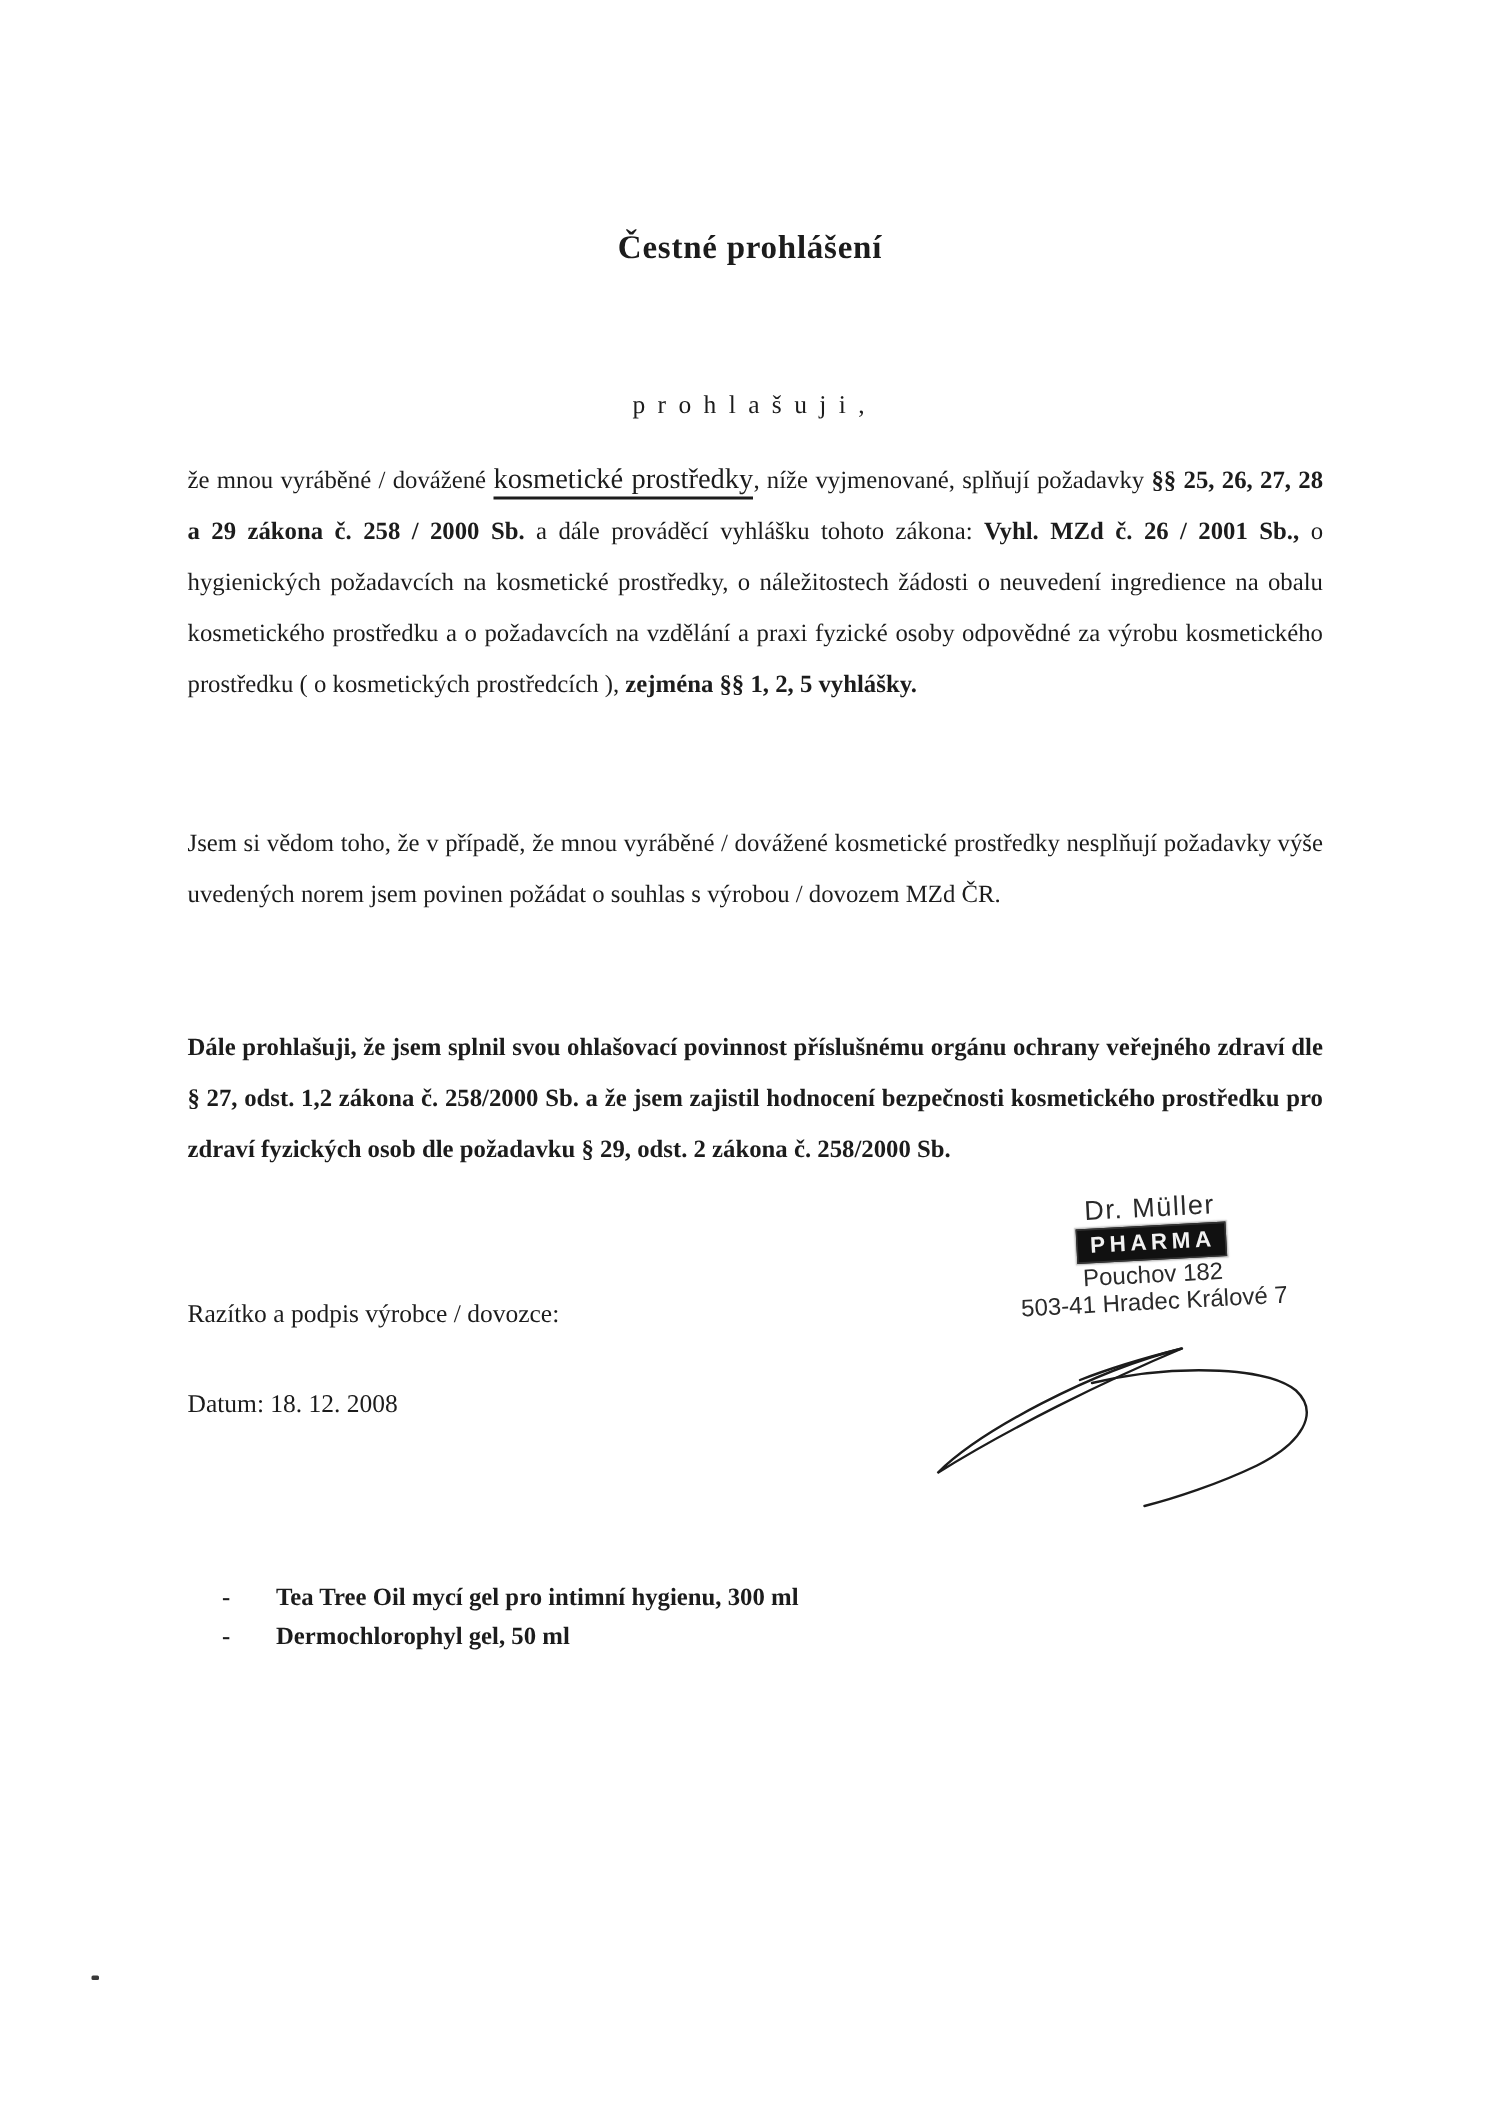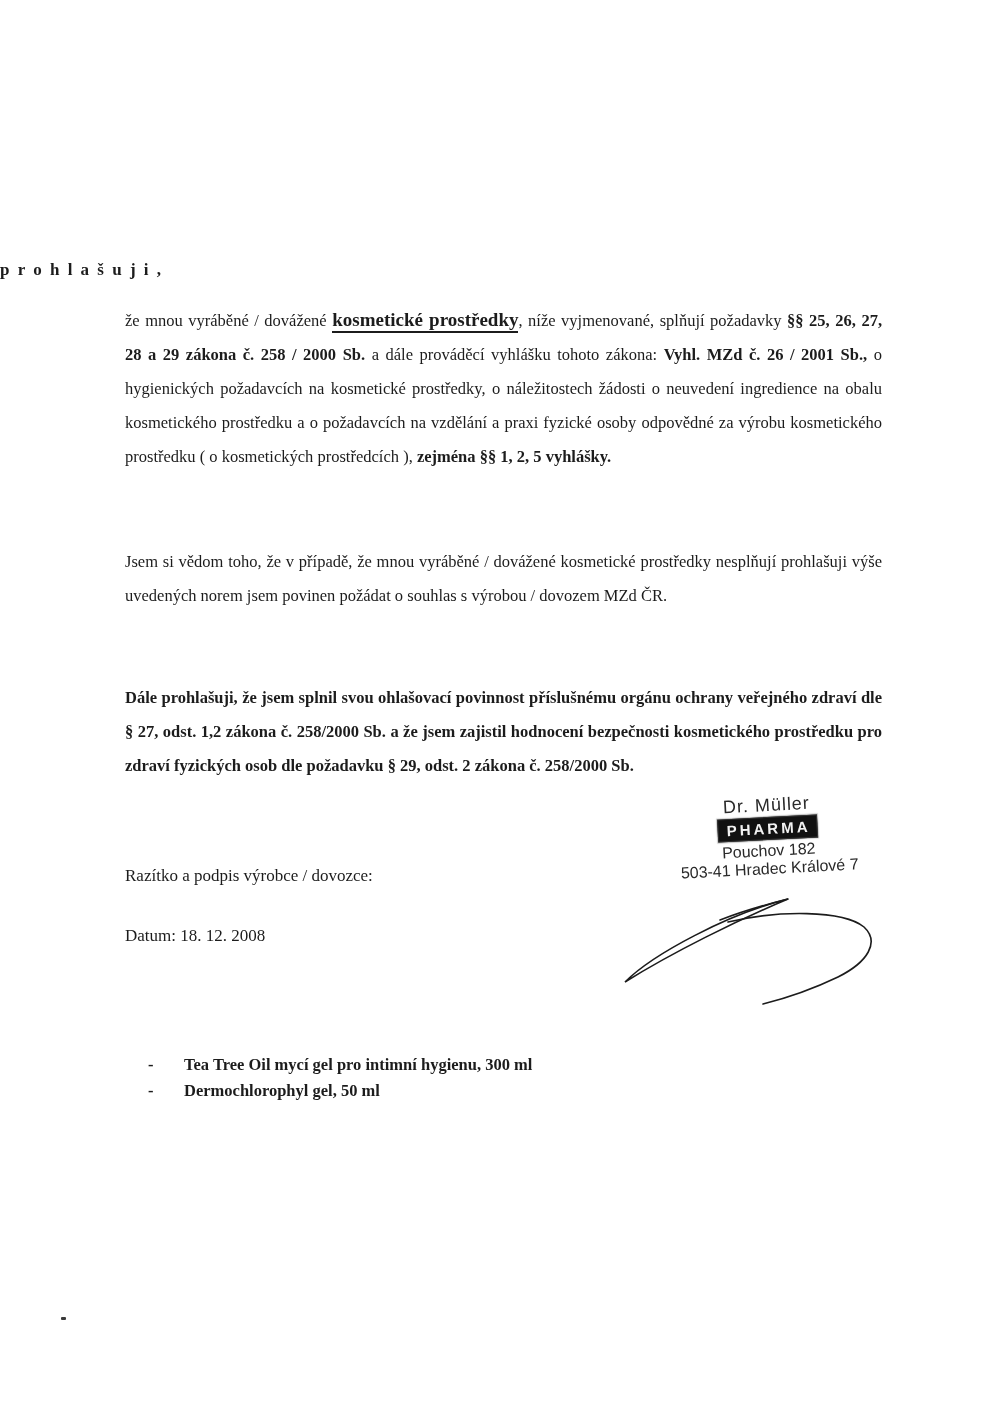--- a/index.html
+++ b/index.html
@@ -32,39 +32,40 @@
     left: 0;
     width: 100%;
     text-align: center;
     font-size: 17px;
   }
   .declare-word {
     position: absolute;
     top: 260px;
     left: 0;
     width: 100%;
-    font-size: 17px;
-    font-weight: bold;
+    text-align: center;
+    font-size: 17px;
+    font-weight: normal;
     letter-spacing: 2px;
   }
   .body-para {
     position: absolute;
     left: 125px;
     width: 757px;
     font-size: 16.5px;
     line-height: 34px;
     text-align: justify;
     margin: 0;
   }
   .para1 { top: 303px; }
   .para2 { top: 545px; }
   .para3 { top: 681px; font-weight: bold; }
   .seg-bold { font-weight: bold; }
   .seg-keyword {
-    font-weight: bold;
+    font-weight: normal;
     font-size: 19px;
     border-bottom: 2px solid #1c1c1c;
     padding-bottom: 1px;
   }
   .stamp {
     position: absolute;
     left: 628px;
     top: 795px;
     width: 280px;
     text-align: center;
@@ -147,27 +148,28 @@
     height: 3px;
     background: #3a3a3a;
     border-radius: 1px;
   }
 </style>
 </head>
 <body>
 
 <div class="page">
 
+  <div class="doc-title">Čestné prohlášení</div>
 
 
   <div class="declare-word">p r o h l a š u j i ,</div>
 
   <p class="body-para para1"><span>že mnou vyráběné / dovážené </span><span class="seg-keyword">kosmetické prostředky</span><span>, níže vyjmenované, splňují požadavky </span><span class="seg-bold">§§ 25, 26, 27, 28 a 29 zákona č. 258 / 2000 Sb.</span><span> a dále prováděcí vyhlášku tohoto zákona: </span><span class="seg-bold">Vyhl. MZd č. 26 / 2001 Sb.,</span><span> o hygienických požadavcích na kosmetické prostředky, o náležitostech žádosti o neuvedení ingredience na obalu kosmetického prostředku a o požadavcích na vzdělání a praxi fyzické osoby odpovědné za výrobu kosmetického prostředku ( o kosmetických prostředcích ), </span><span class="seg-bold">zejména §§ 1, 2, 5 vyhlášky.</span></p>
 
-  <p class="body-para para2">Jsem si vědom toho, že v případě, že mnou vyráběné / dovážené kosmetické prostředky nesplňují prohlašuji výše uvedených norem jsem povinen požádat o souhlas s výrobou / dovozem MZd ČR.</p>
+  <p class="body-para para2">Jsem si vědom toho, že v případě, že mnou vyráběné / dovážené kosmetické prostředky nesplňují požadavky výše uvedených norem jsem povinen požádat o souhlas s výrobou / dovozem MZd ČR.</p>
 
   <p class="body-para para3">Dále prohlašuji, že jsem splnil svou ohlašovací povinnost příslušnému orgánu ochrany veřejného zdraví dle § 27, odst. 1,2 zákona č. 258/2000 Sb. a že jsem zajistil hodnocení bezpečnosti kosmetického prostředku pro zdraví fyzických osob dle požadavku § 29, odst. 2 zákona č. 258/2000 Sb.</p>
 
   <div class="stamp">
     <div class="stamp-name">Dr. Müller</div>
     <div class="stamp-logo">PHARMA</div>
     <div class="stamp-addr1">Pouchov 182</div>
     <div class="stamp-addr2">503-41 Hradec Králové 7</div>
   </div>
 

